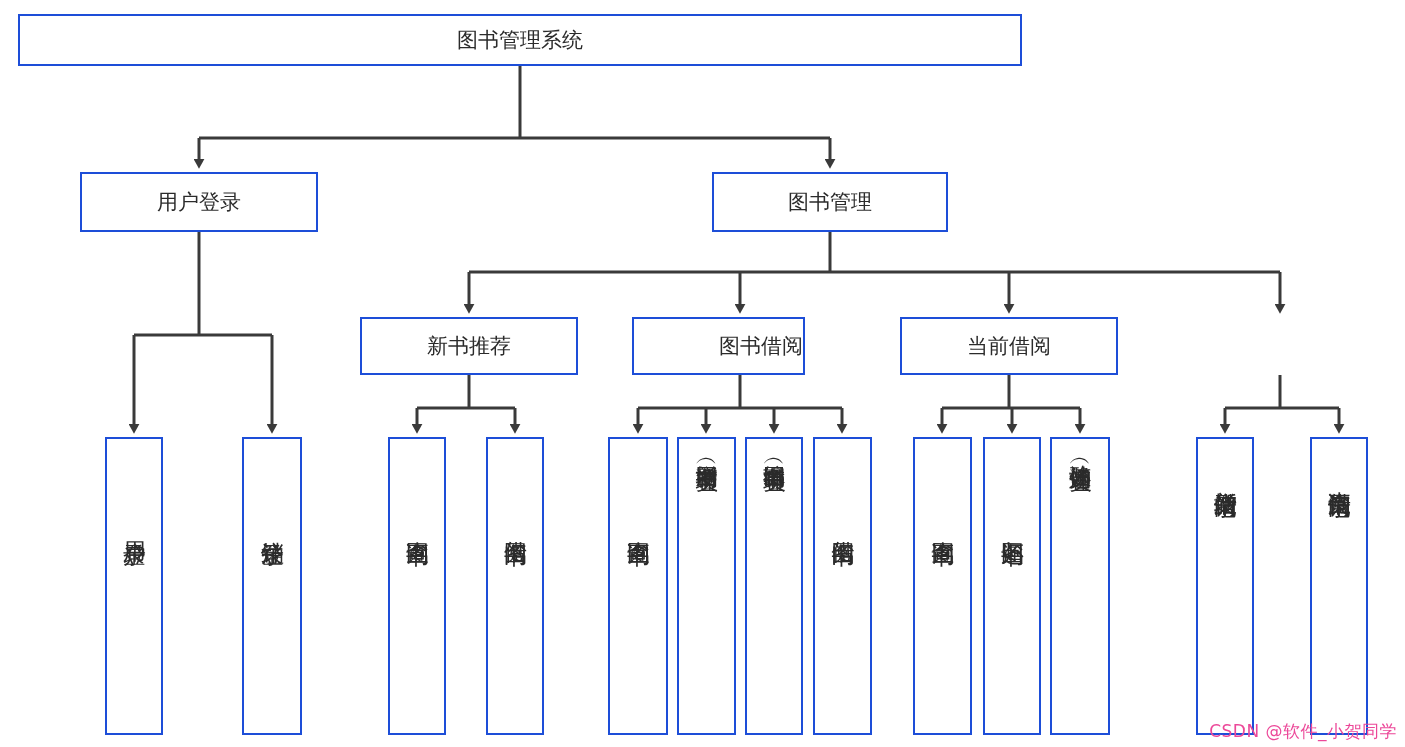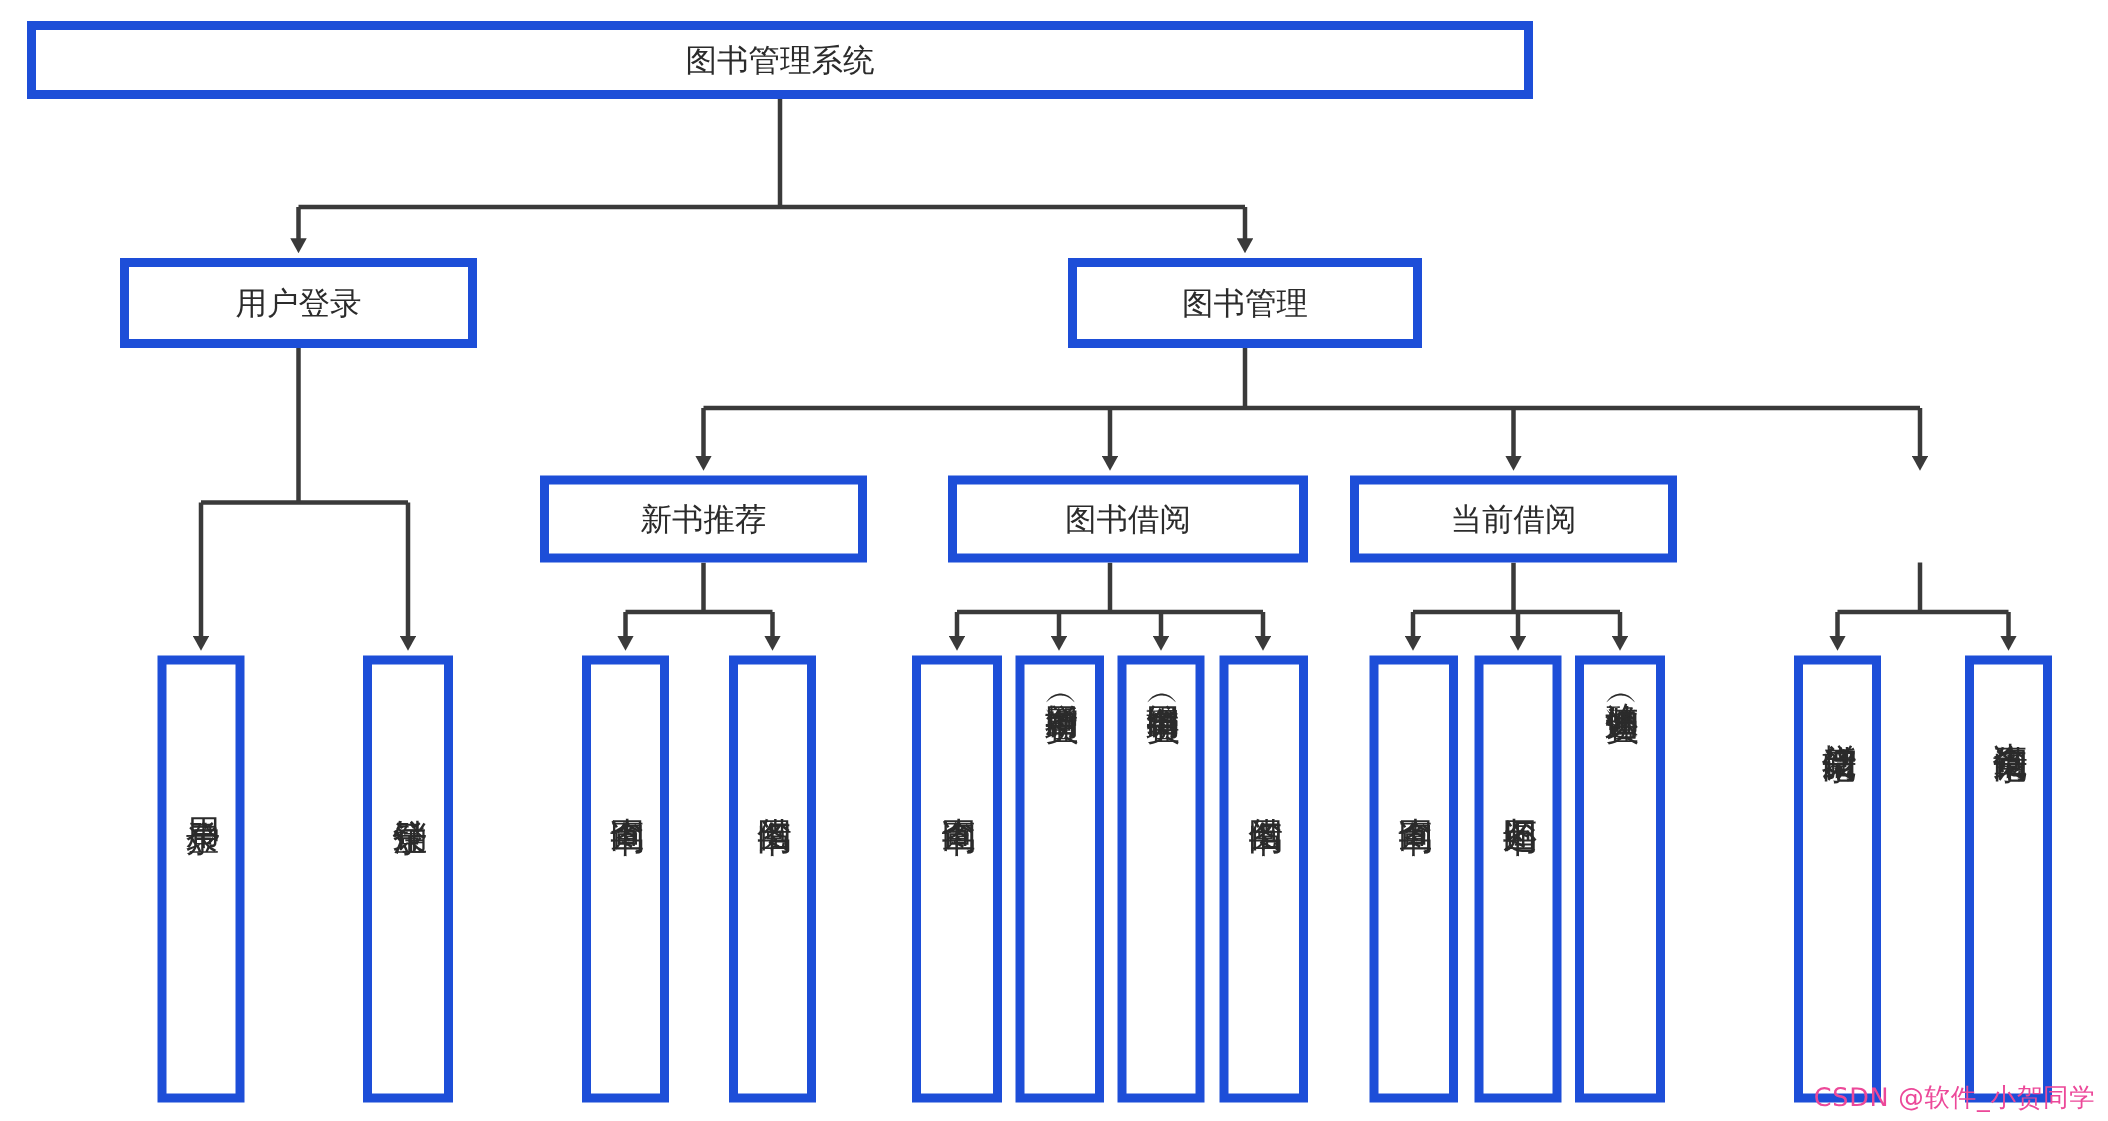--- a/index.html
+++ b/index.html
@@ -22,21 +22,21 @@
     left: 0;
     top: 0;
     width: 1405px;
     height: 747px;
     pointer-events: none;
   }
   .node {
     position: absolute;
     box-sizing: border-box;
     background: #ffffff;
-    border: 6px solid #1d4ed8;
+    border: 2px solid #1d4ed8;
     display: flex;
     align-items: center;
     justify-content: center;
     color: #2b2b2b;
   }
   .node .label {
     display: block;
     text-align: center;
     line-height: 1.05;
     letter-spacing: 0px;
@@ -132,21 +132,21 @@
   <div class="node horizontal" style="left:80px; top:172px; width:238px; height:60px;">
     <span class="label">用户登录</span>
   </div>
   <div class="node horizontal" style="left:712px; top:172px; width:236px; height:60px;">
     <span class="label">图书管理</span>
   </div>
 
   <div class="node horizontal" style="left:360px; top:317px; width:218px; height:58px;">
     <span class="label">新书推荐</span>
   </div>
-  <div class="node horizontal" style="left:632px; top:317px; width:240px; height:58px;">
+  <div class="node horizontal" style="left:632px; top:317px; width:173px; height:58px;justify-content:flex-end;">
     <span class="label">图书借阅</span>
   </div>
   <div class="node horizontal" style="left:900px; top:317px; width:218px; height:58px;">
     <span class="label">当前借阅</span>
   </div>
 
   <div class="node vertical" style="left:105px; top:437px; width:58px; height:298px; padding-top:84px;">
     <span class="label">用户登录</span>
   </div>
   <div class="node vertical" style="left:242px; top:437px; width:60px; height:298px; padding-top:84px;">

